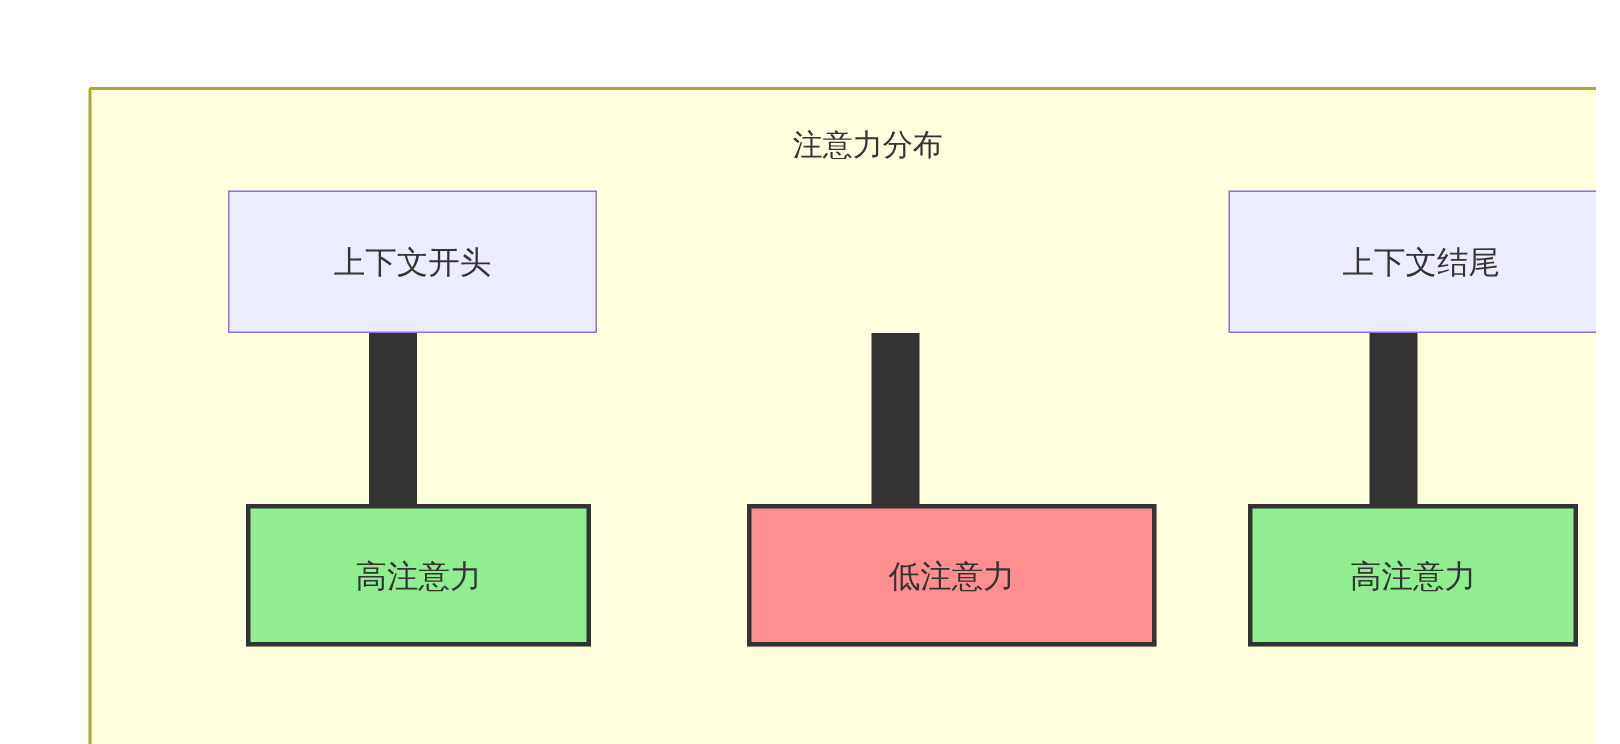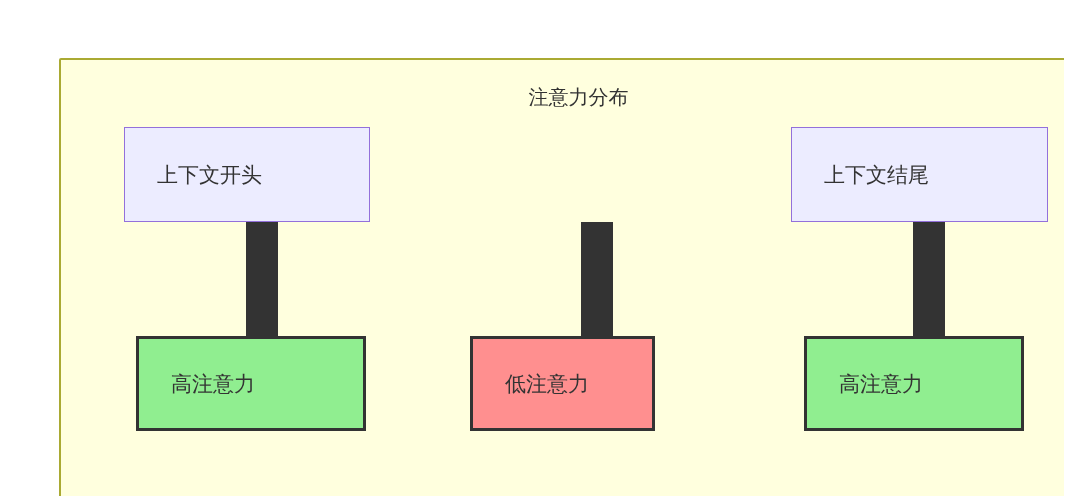--- a/index.html
+++ b/index.html
@@ -30,40 +30,42 @@
     width: 100%;
     text-align: center;
     font-size: 20px;
     line-height: 24px;
     color: var(--text, #333333);
   }
   .node {
     position: absolute;
     display: flex;
     align-items: center;
+    justify-content: center;
     text-align: center;
     font-size: 21px;
     color: var(--text, #333333);
+    margin-left: 28px;
   }
   .node.context {
     background: var(--context-fill, #ececff);
     border: 1.5px solid var(--context-border, #9370db);
     height: 95px;
     top: 67px;
   }
   .node.result {
     border: 3px solid var(--node-border, #333333);
     height: 95px;
     top: 276px;
   }
   .ctx-1 { left: 63px;  width: 246px; }
   .ctx-2 { left: 397px; width: 248px; }
   .ctx-3 { left: 730px; width: 257px; }
   .res-1 { left: 75px;  width: 230px; }
-  .res-2 { left: 409px; width: 185px; }
+  .res-2 { left: 409px; width: 273px; }
   .res-3 { left: 743px; width: 220px; }
   .edge-line {
     position: absolute;
     top: 162px;
     width: 2px;
     height: 120px;
     background: var(--arrow, #333333);
   }
   .edge-head {
     position: absolute;

